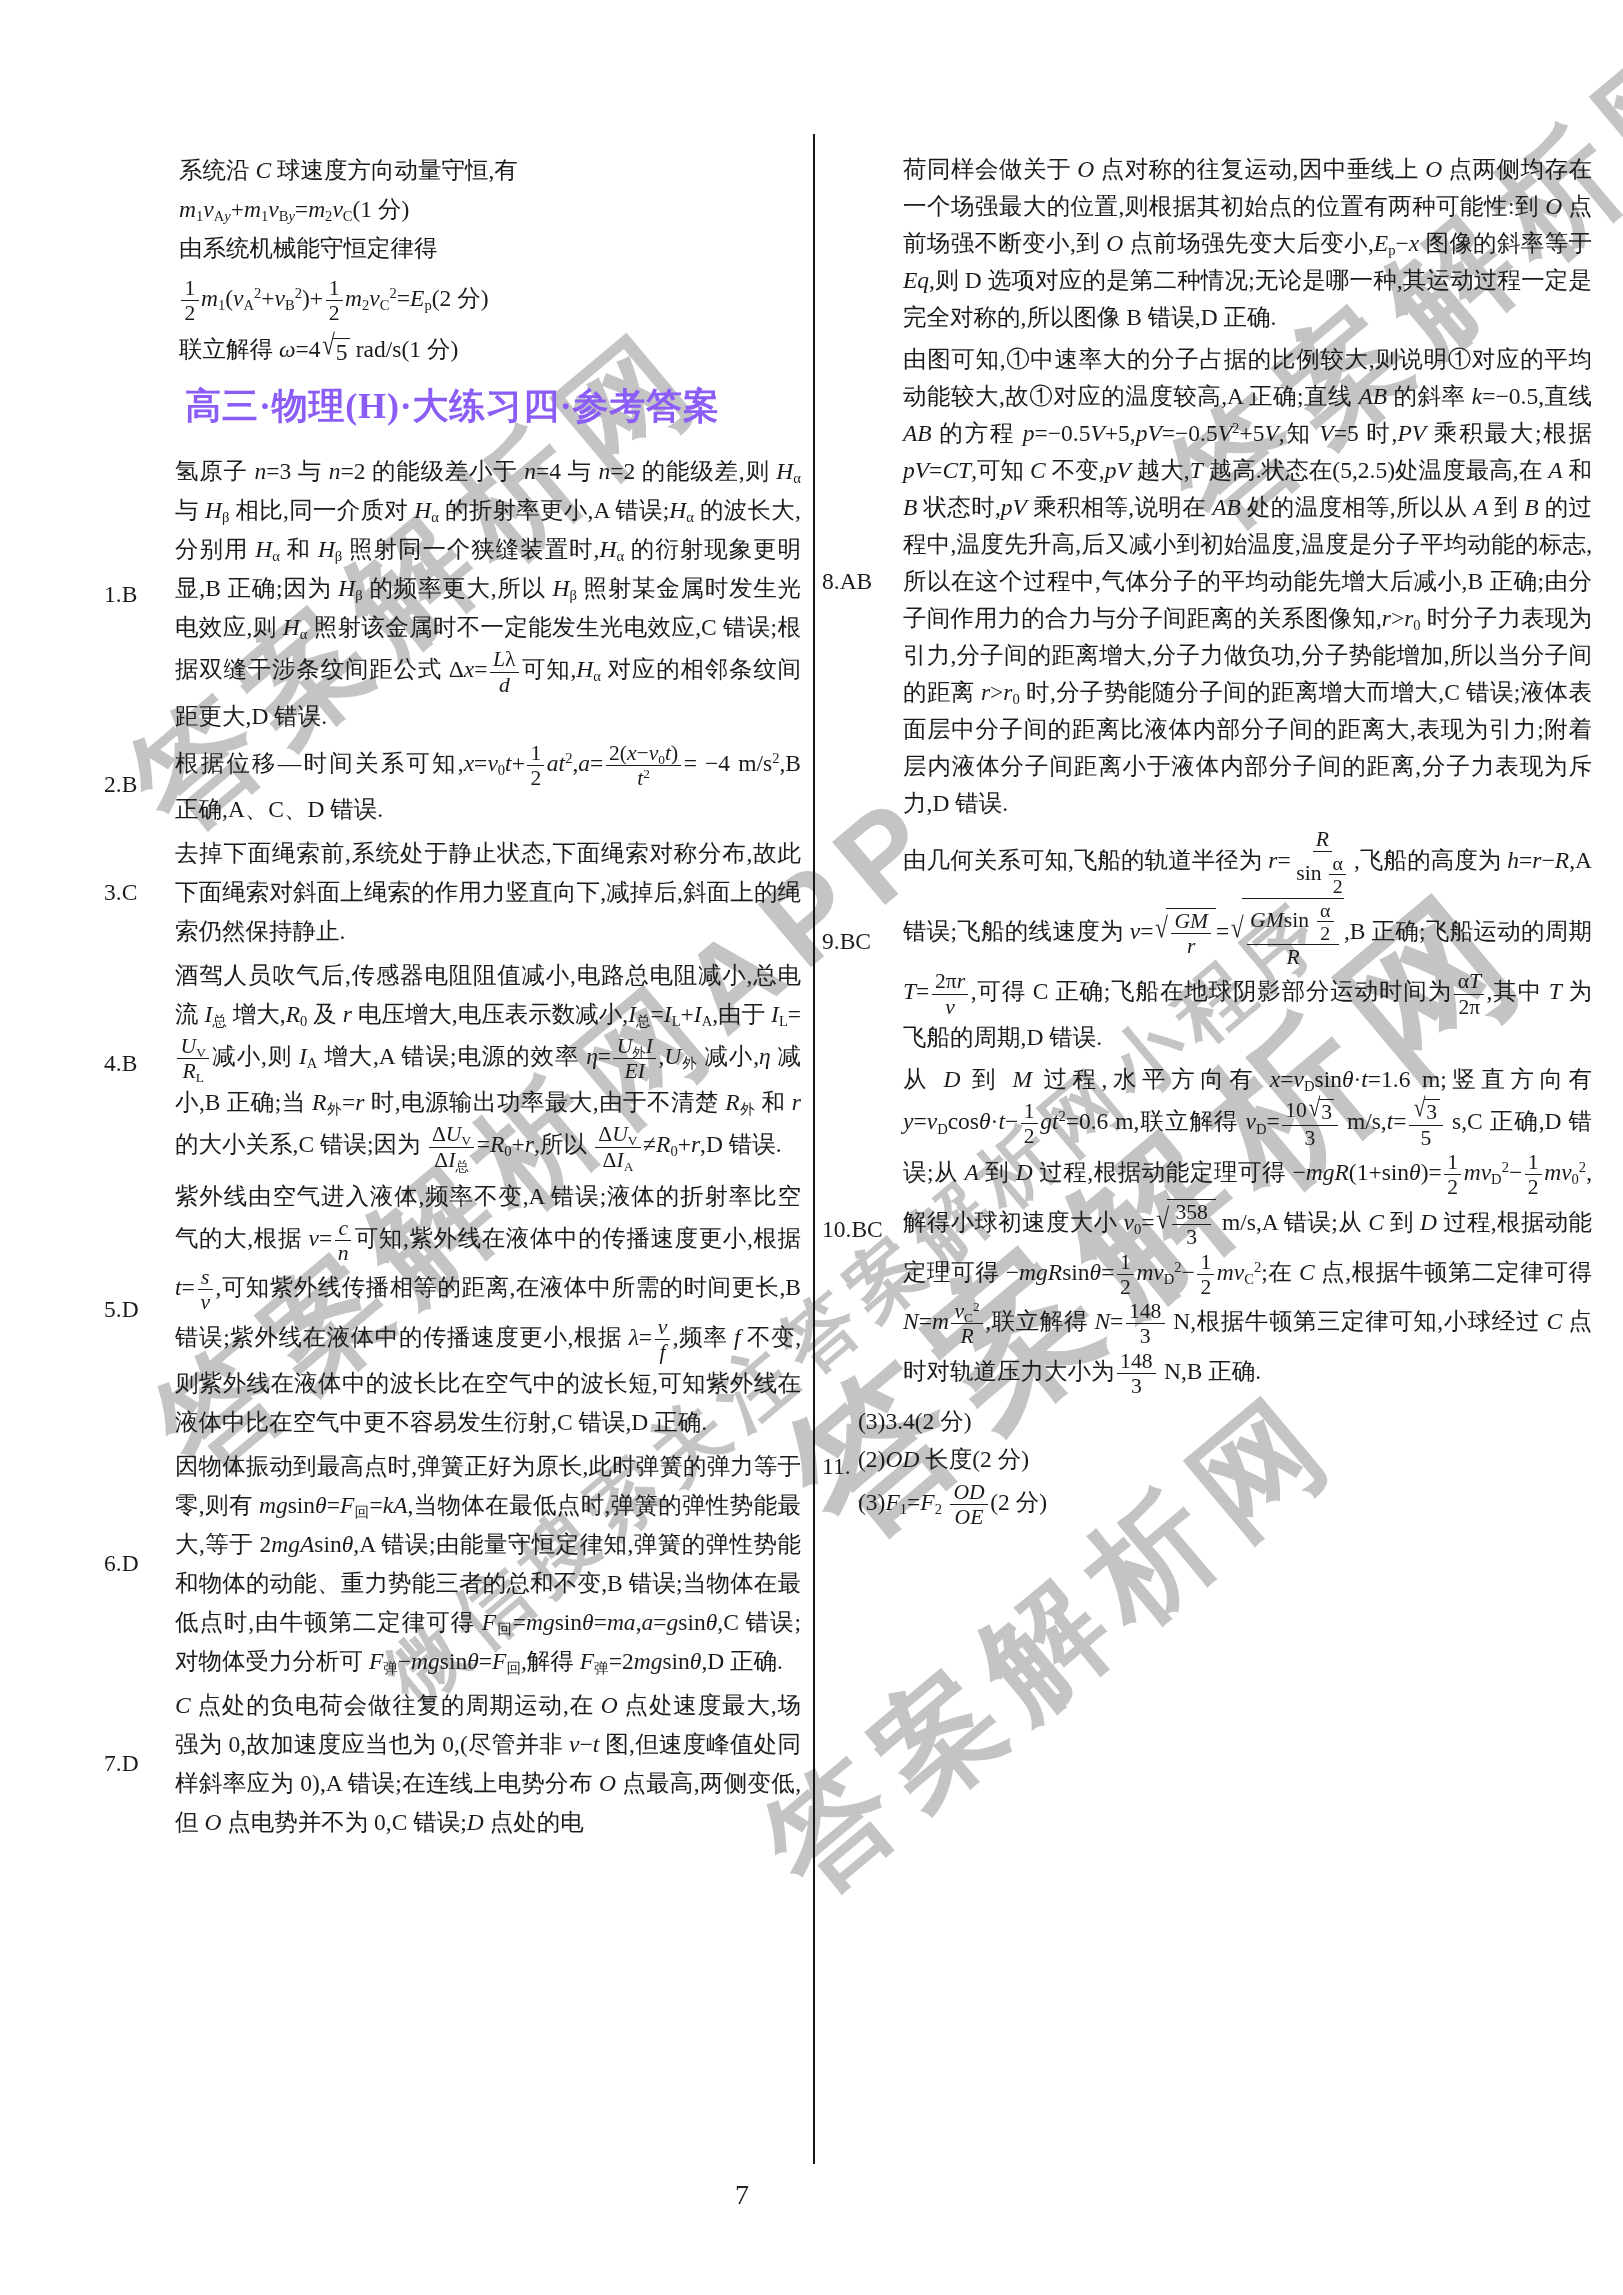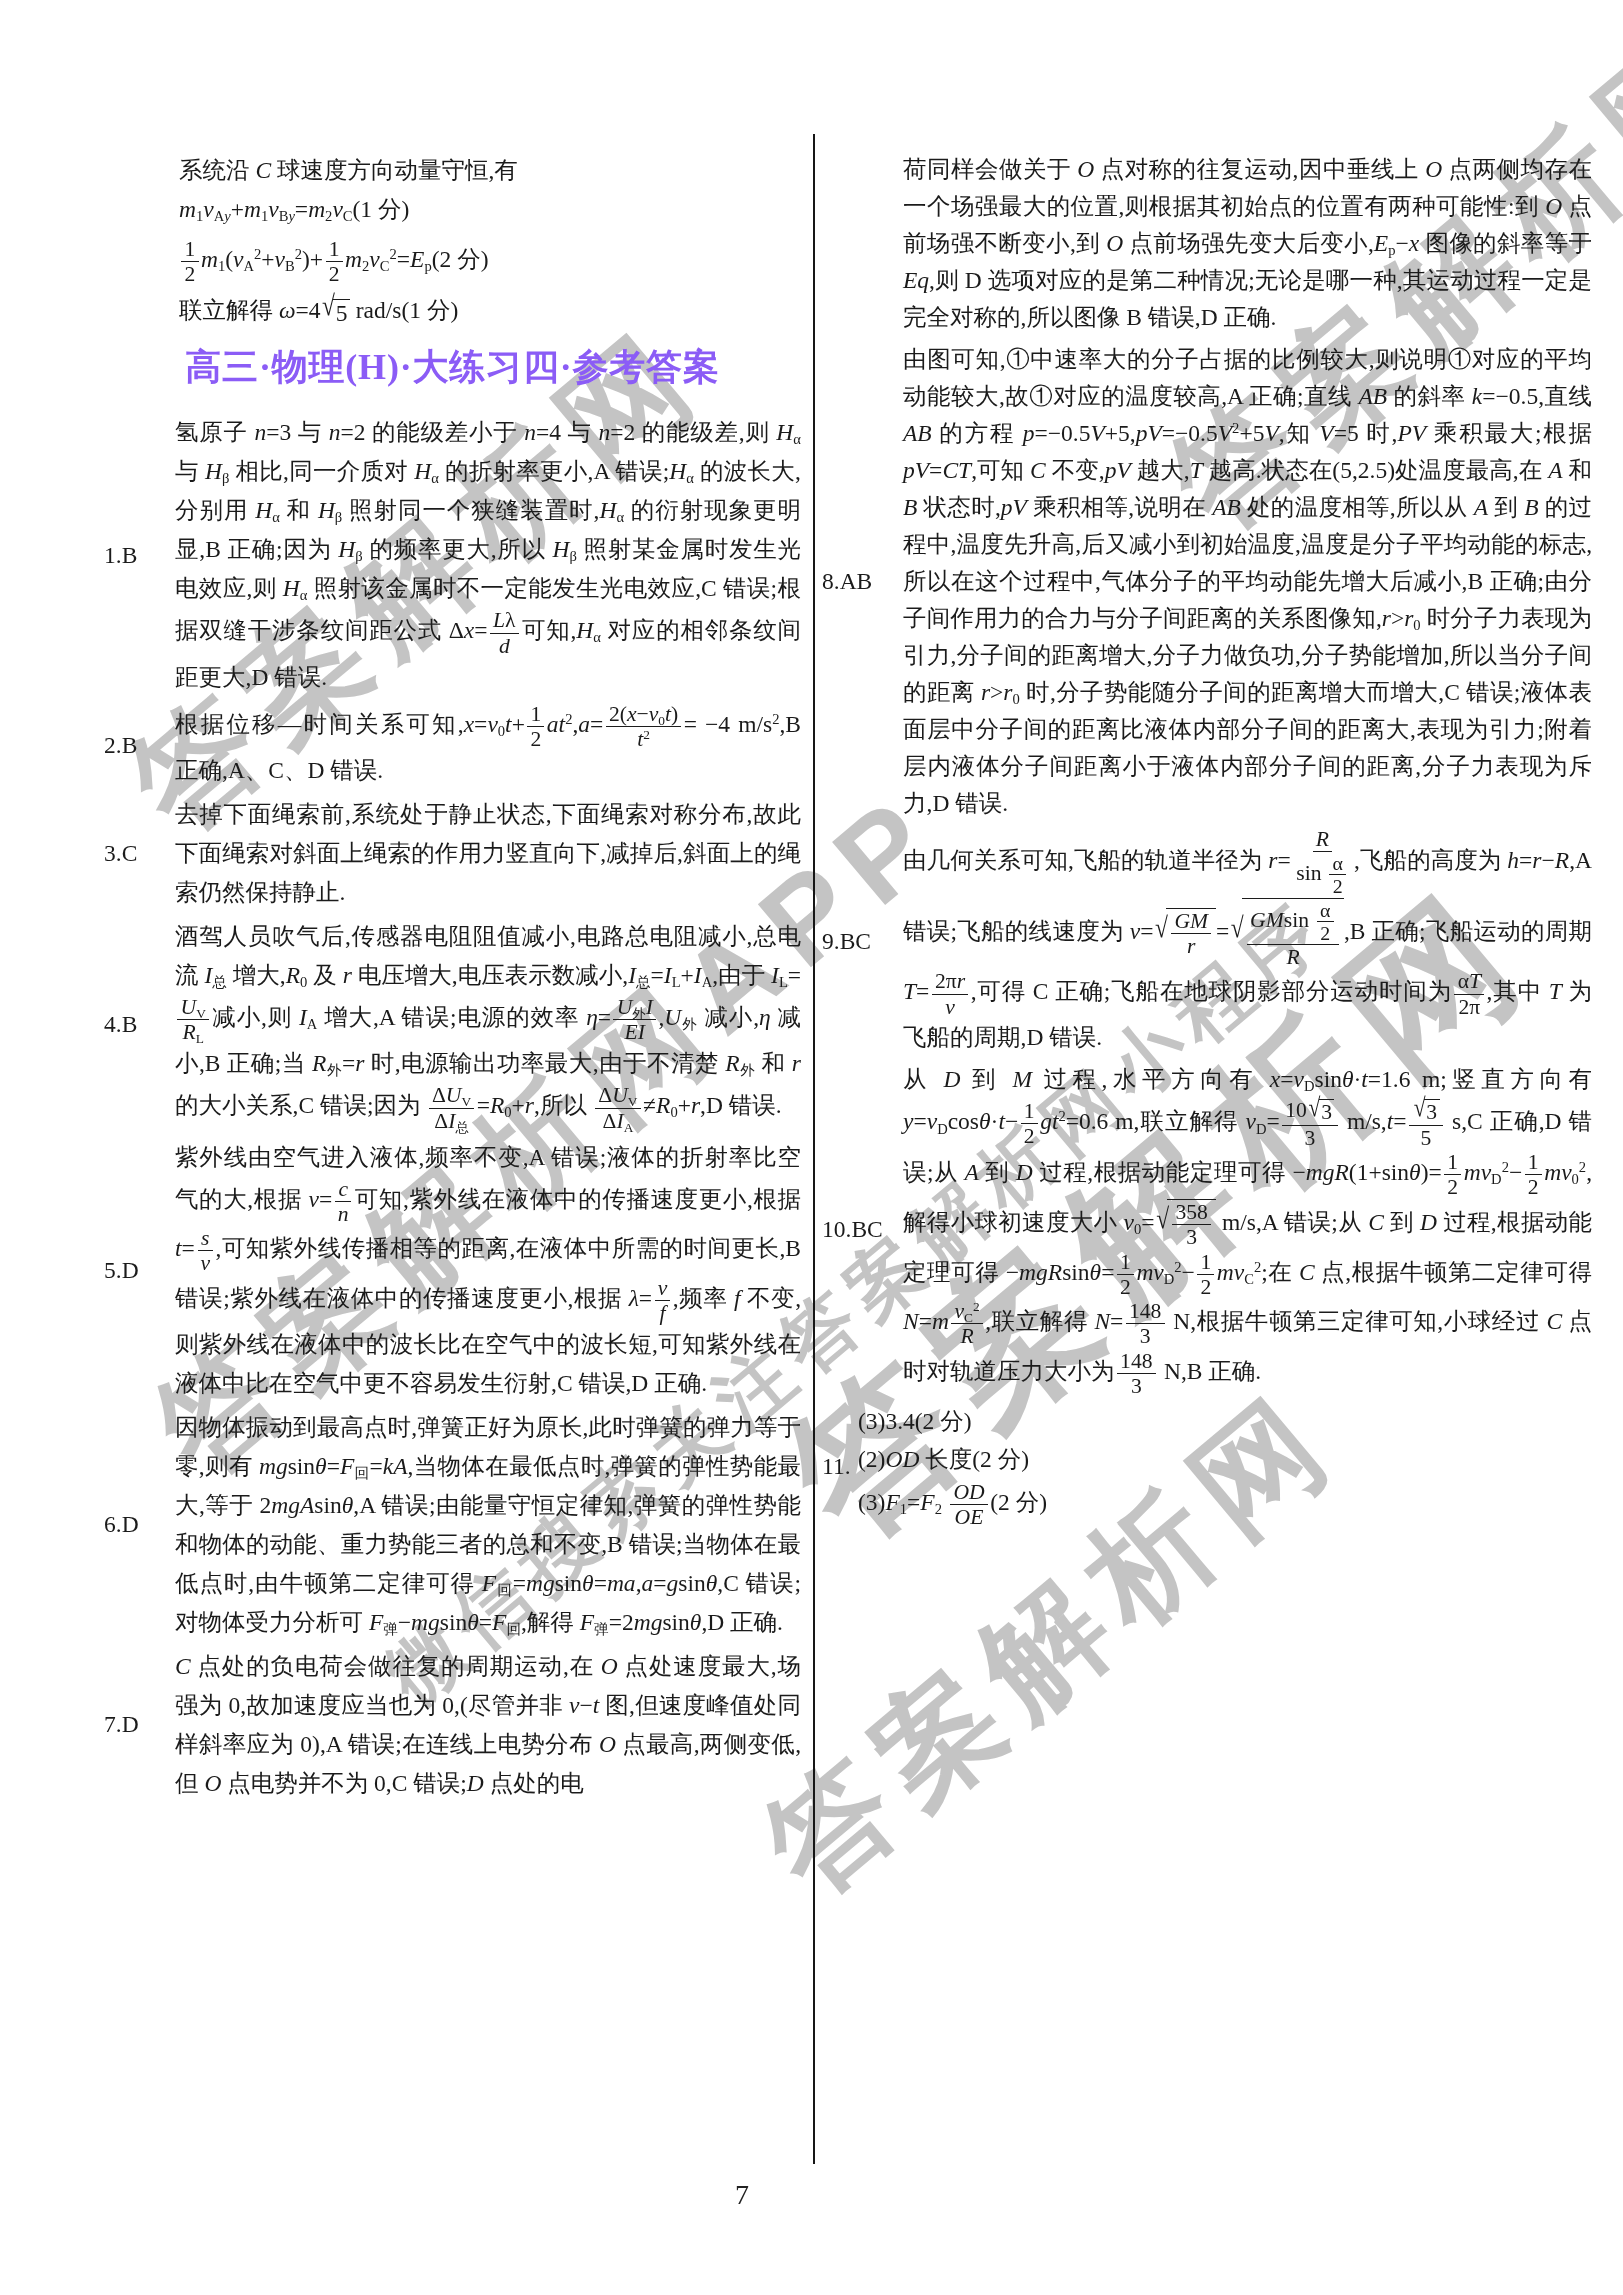--- a/index.html
+++ b/index.html
@@ -68,20 +68,21 @@
   <div class="wm wm-5">答案解析网</div>
 
   <div class="content">
     <div class="divider"></div>
 
     <div class="col col-left">
 
       <div class="cont-block">
         <div class="line">系统沿 <i>C</i> 球速度方向动量守恒,有</div>
         <div class="line"><i>m</i><sub>1</sub><i>v</i><sub>A<i>y</i></sub>+<i>m</i><sub>1</sub><i>v</i><sub>B<i>y</i></sub>=<i>m</i><sub>2</sub><i>v</i><sub>C</sub>(1 分)</div>
+        <div class="line">由系统机械能守恒定律得</div>
         <div class="line tall"><span class="fr">
               <b>1</b>
               <b>2</b>
             </span><i>m</i><sub>1</sub>(<i>v</i><sub>A</sub><sup>2</sup>+<i>v</i><sub>B</sub><sup>2</sup>)+<span class="fr">
               <b>1</b>
               <b>2</b>
             </span><i>m</i><sub>2</sub><i>v</i><sub>C</sub><sup>2</sup>=<i>E</i><sub>p</sub>(2 分)</div>
         <div class="line">联立解得 <i>ω</i>=4<span class="rt">√</span><span class="sq">5</span> rad/s(1 分)</div>
       </div>
 

